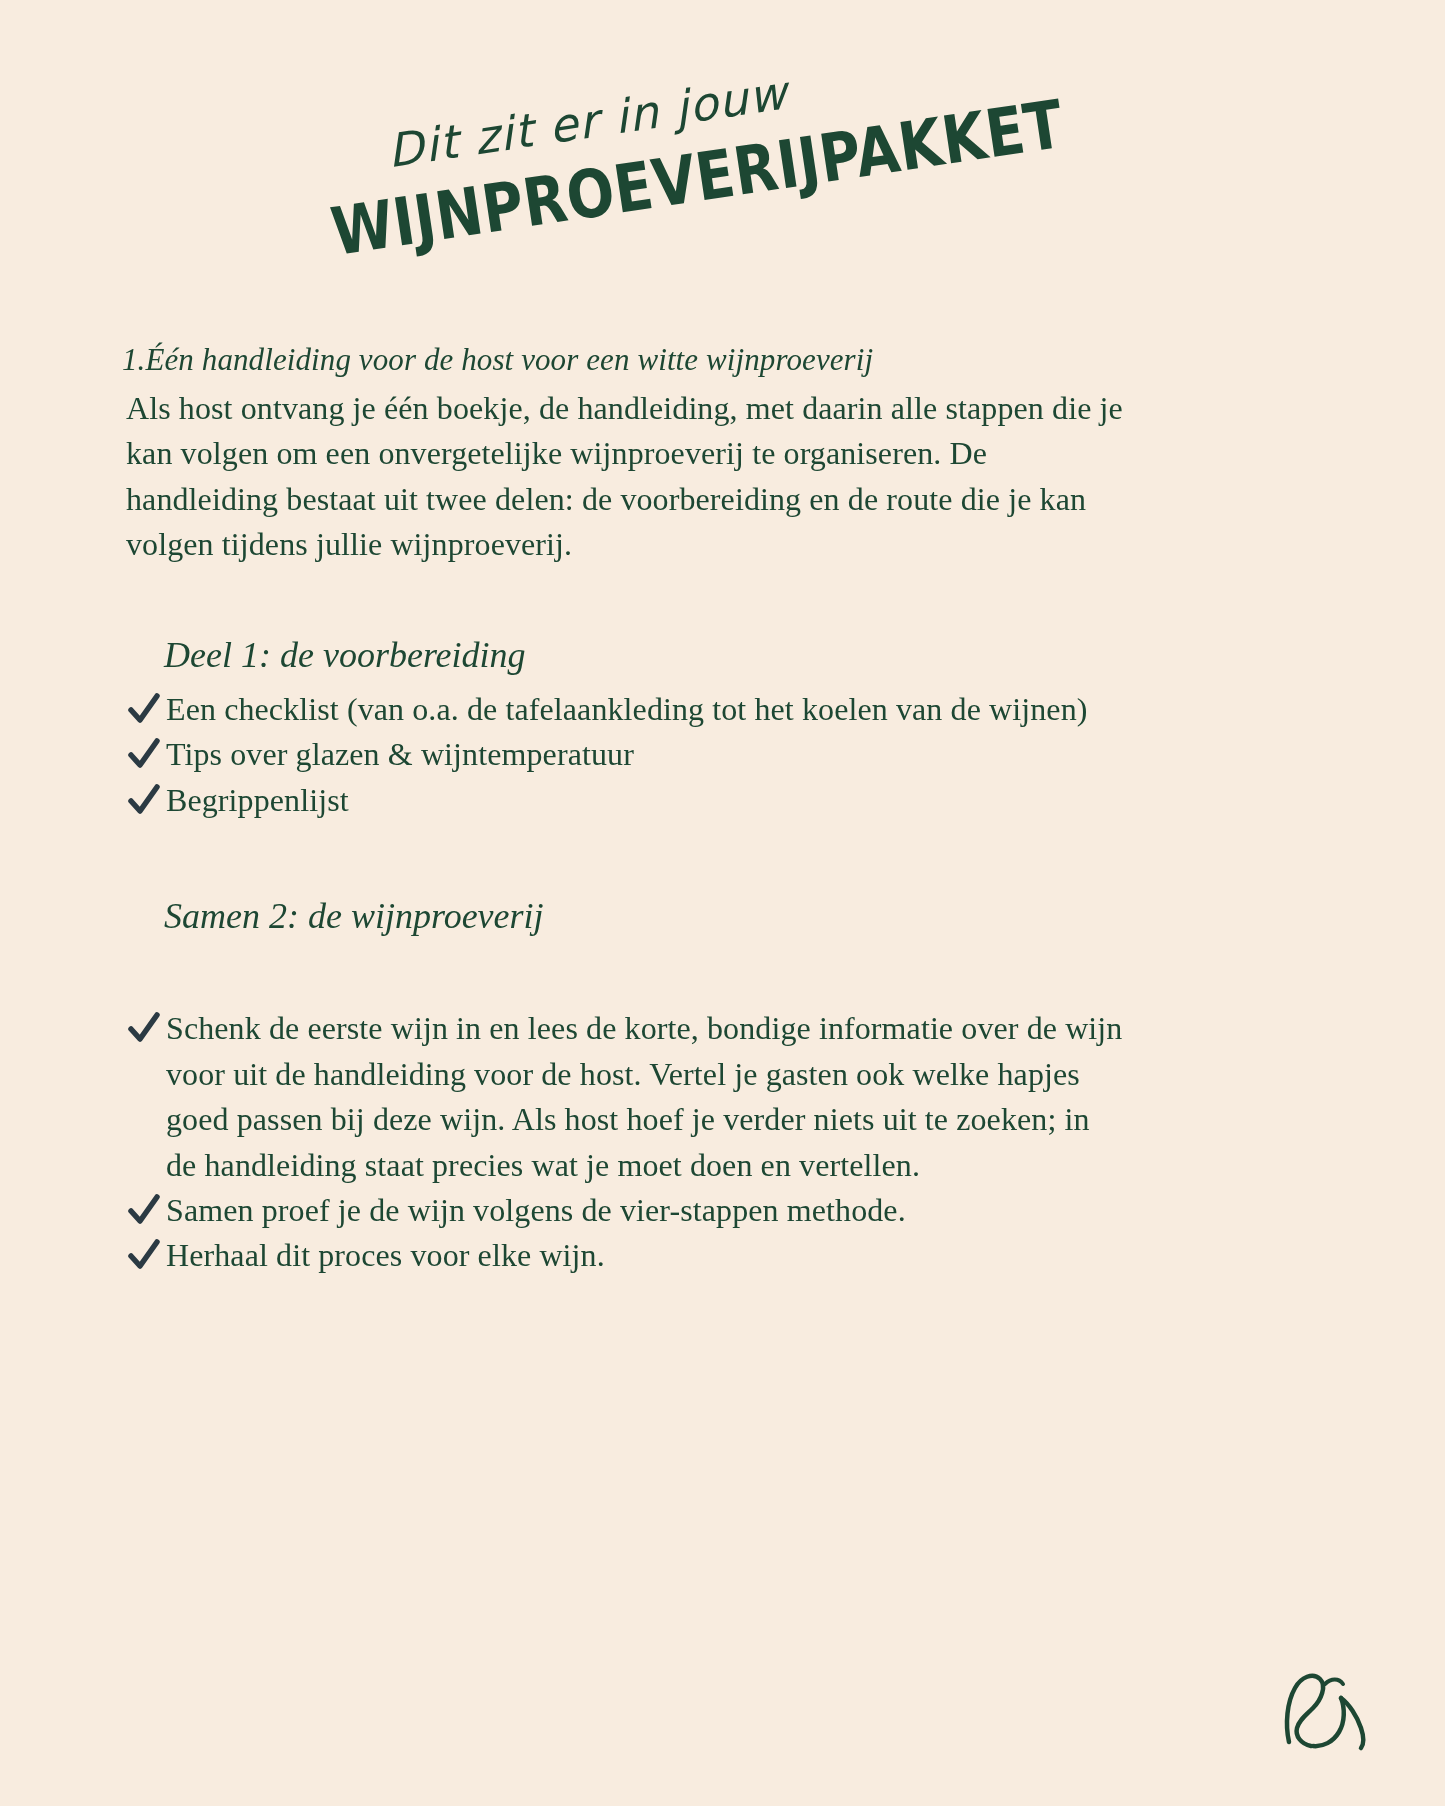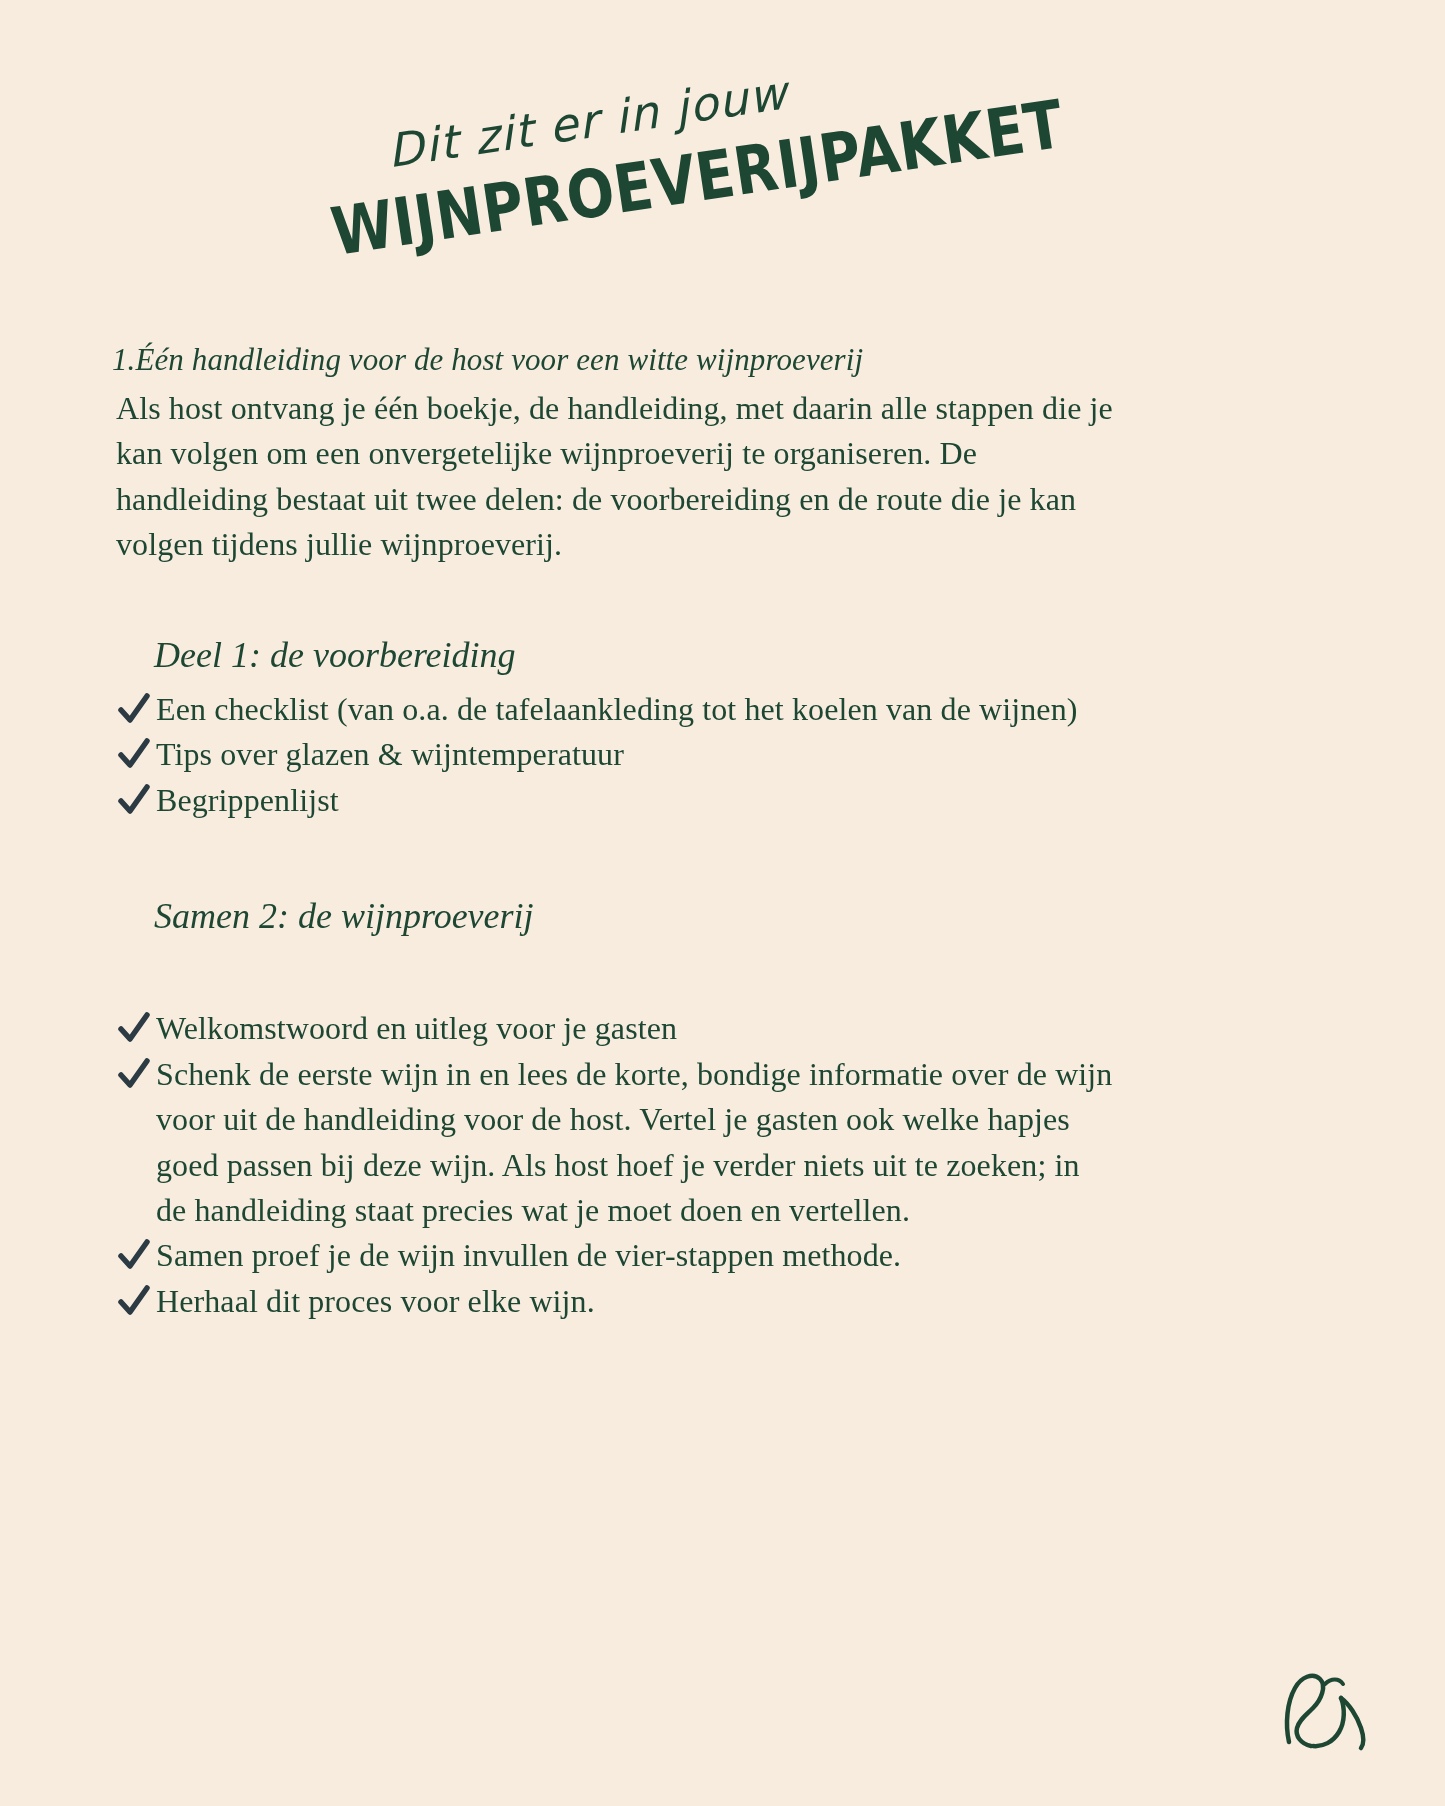--- a/index.html
+++ b/index.html
@@ -52,21 +52,21 @@
     top: 104px;
     font-size: 56px;
     font-weight: 700;
     letter-spacing: 0.5px;
     transform: rotate(-8.5deg) scaleY(1.18);
   }
 
   
   .content {
     position: absolute;
-    left: 112px;
+    left: 122px;
     top: 338px;
     width: 1010px;
     color: #1d4733;
   }
 
   .sub-head {
     font-size: 31px;
     font-style: italic;
     line-height: 1.42;
     margin: 0;
@@ -188,37 +188,29 @@
 
     <div class="spacer-md"></div>
 
     <ul class="check-list">
       <li class="check-item">
         <span class="check-icon">
           <svg viewBox="0 0 32 34">
               <path d="M3 18 L12 28 L29 4" fill="none" stroke="#2b3a43" stroke-width="5.5" stroke-linecap="round" stroke-linejoin="round"></path>
             </svg>
         </span>
-        <span class="item-text">Welkomstwoord en uitleg voor je gasten</span>
-      </li>
-      <li class="check-item">
-        <span class="check-icon">
-          <svg viewBox="0 0 32 34">
-              <path d="M3 18 L12 28 L29 4" fill="none" stroke="#2b3a43" stroke-width="5.5" stroke-linecap="round" stroke-linejoin="round"></path>
-            </svg>
-        </span>
         <span class="item-text">Schenk de eerste wijn in en lees de korte, bondige informatie over de wijn voor uit de handleiding voor de host. Vertel je gasten ook welke hapjes goed passen bij deze wijn. Als host hoef je verder niets uit te zoeken; in de handleiding staat precies wat je moet doen en vertellen.</span>
       </li>
       <li class="check-item">
         <span class="check-icon">
           <svg viewBox="0 0 32 34">
               <path d="M3 18 L12 28 L29 4" fill="none" stroke="#2b3a43" stroke-width="5.5" stroke-linecap="round" stroke-linejoin="round"></path>
             </svg>
         </span>
-        <span class="item-text">Samen proef je de wijn invullen de vier-stappen methode.</span>
+        <span class="item-text">Samen proef je de wijn volgens de vier-stappen methode.</span>
       </li>
       <li class="check-item">
         <span class="check-icon">
           <svg viewBox="0 0 32 34">
               <path d="M3 18 L12 28 L29 4" fill="none" stroke="#2b3a43" stroke-width="5.5" stroke-linecap="round" stroke-linejoin="round"></path>
             </svg>
         </span>
         <span class="item-text">Herhaal dit proces voor elke wijn.</span>
       </li>
     </ul>

